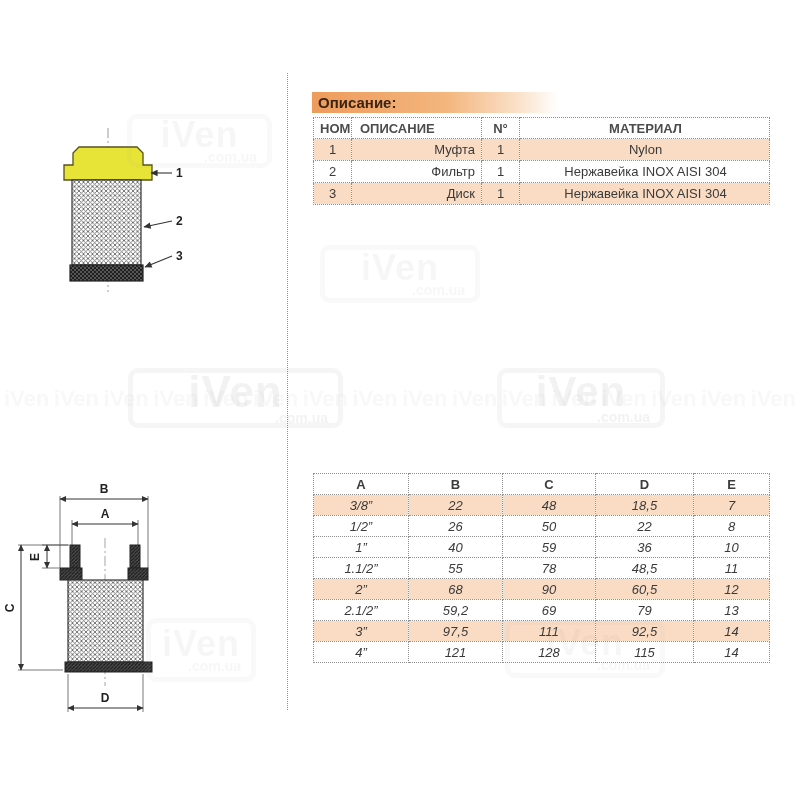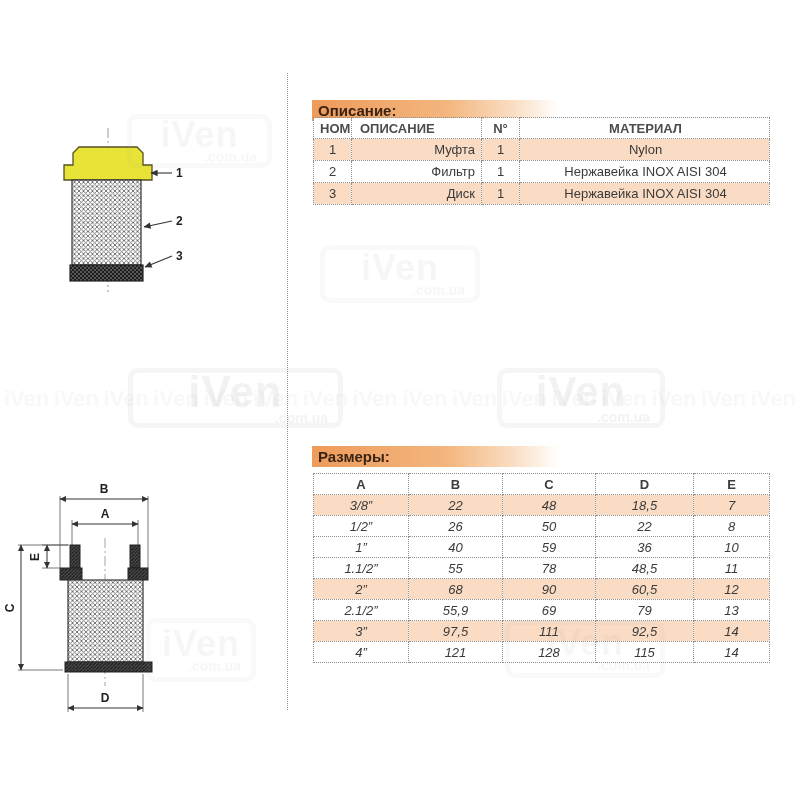--- a/index.html
+++ b/index.html
@@ -22,21 +22,21 @@
 
   
   .section-title-bar {
     position: absolute;
     left: 312px; width: 246px; height: 21px;
     background: linear-gradient(to right, #ee9b5b 0%, #f3b67e 55%, #fbe3cc 85%, #ffffff 100%);
     display: flex; align-items: center;
     padding-left: 6px;
     font-size: 15px; font-weight: bold; color: #3b2414;
   }
-  #desc-bar { top: 100px; }
+  #desc-bar { top: 92px; }
   #dims-bar { top: 446px; }
 
   table.sheet {
     position: absolute;
     left: 313px; width: 457px;
     border-collapse: collapse;
     table-layout: fixed;
     font-size: 13px; color: #3a3a3a;
   }
   table.sheet th, table.sheet td {
@@ -233,23 +233,20 @@
         </tr>
         <tr class="r-peach">
           <td>3</td>
           <td>Диск</td>
           <td>1</td>
           <td>Нержавейка INOX AISI 304</td>
         </tr>
       </tbody>
   </table>
 
-  <div id="dims-bar" class="section-title-bar">
-    <span>Размеры:</span>
-  </div>
   <table id="dims-table" class="sheet">
     <thead>
       <tr>
           <th>A</th>
           <th>B</th>
           <th>C</th>
           <th>D</th>
           <th>E</th>
         </tr>
     </thead>
@@ -284,21 +281,21 @@
         </tr>
         <tr class="r-peach">
           <td>2”</td>
           <td>68</td>
           <td>90</td>
           <td>60,5</td>
           <td>12</td>
         </tr>
         <tr class="r-white">
           <td>2.1/2”</td>
-          <td>55,9</td>
+          <td>59,2</td>
           <td>69</td>
           <td>79</td>
           <td>13</td>
         </tr>
         <tr class="r-peach">
           <td>3”</td>
           <td>97,5</td>
           <td>111</td>
           <td>92,5</td>
           <td>14</td>

